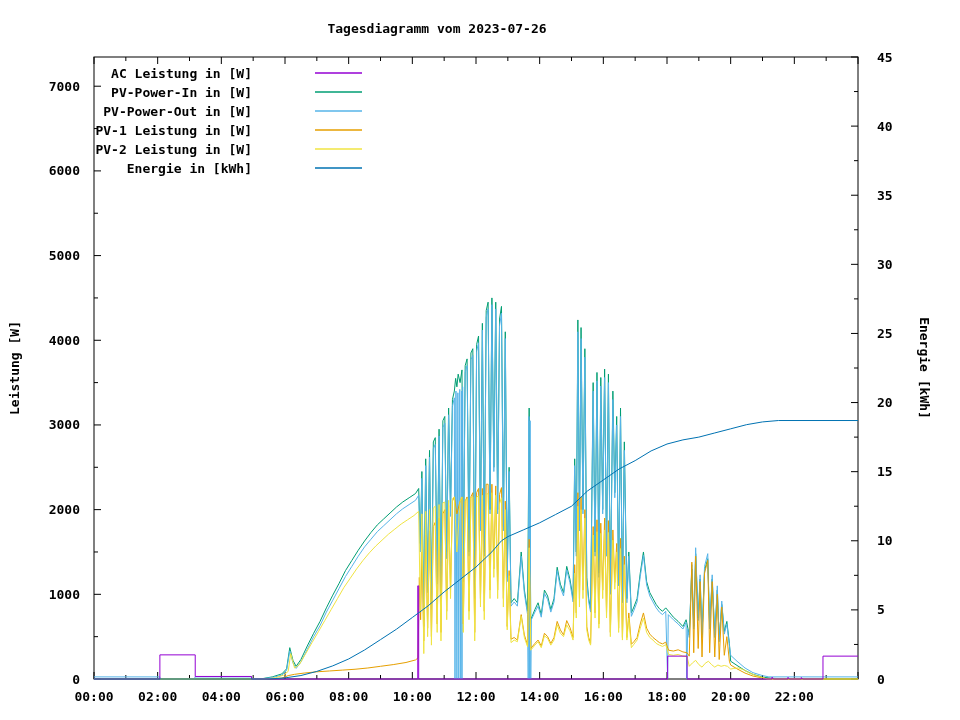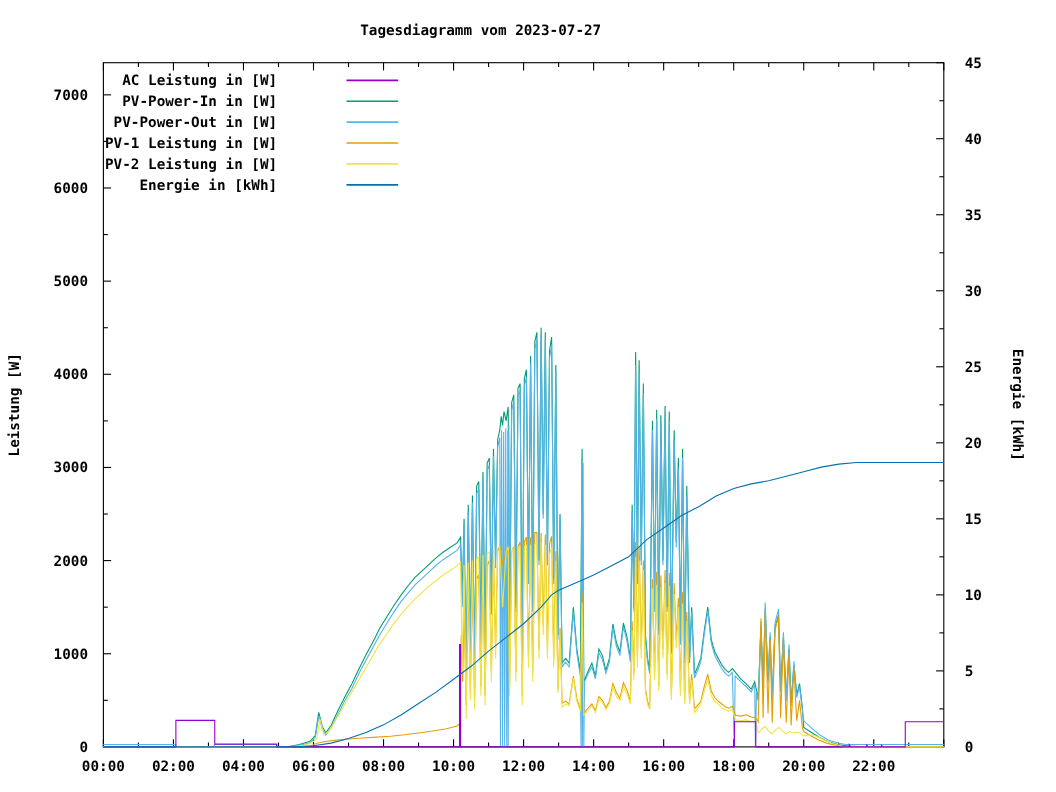--- a/index.html
+++ b/index.html
@@ -144,16 +144,16 @@
       <line x1="315" y1="92" x2="362" y2="92" stroke="#009e73" stroke-width="1.5"></line>
       <text x="252" y="115.5" text-anchor="end">PV-Power-Out in [W]</text>
       <line x1="315" y1="111" x2="362" y2="111" stroke="#56b4e9" stroke-width="1.5"></line>
       <text x="252" y="134.5" text-anchor="end">PV-1 Leistung in [W]</text>
       <line x1="315" y1="130" x2="362" y2="130" stroke="#e69f00" stroke-width="1.5"></line>
       <text x="252" y="153.5" text-anchor="end">PV-2 Leistung in [W]</text>
       <line x1="315" y1="149" x2="362" y2="149" stroke="#f0e442" stroke-width="1.5"></line>
       <text x="252" y="172.5" text-anchor="end">Energie in [kWh]</text>
       <line x1="315" y1="168" x2="362" y2="168" stroke="#0072b2" stroke-width="1.5"></line>
     </svg>
-  <div id="chart-title" class="chart-text">Tagesdiagramm vom 2023-07-27</div>
+  <div id="chart-title" class="chart-text">Tagesdiagramm vom 2023-07-26</div>
   <div id="left-axis-label" class="chart-text">Leistung [W]</div>
   <div id="right-axis-label" class="chart-text">Energie [kWh]</div>
 </div>
 
 </body></html>

